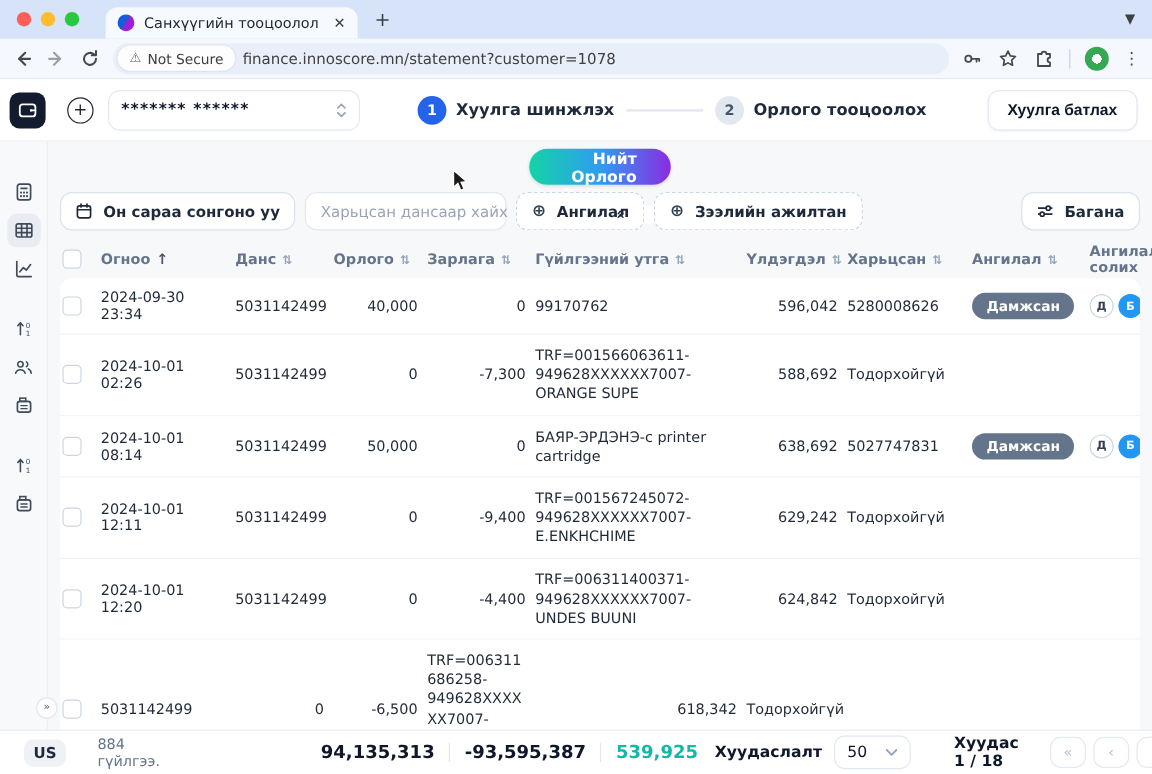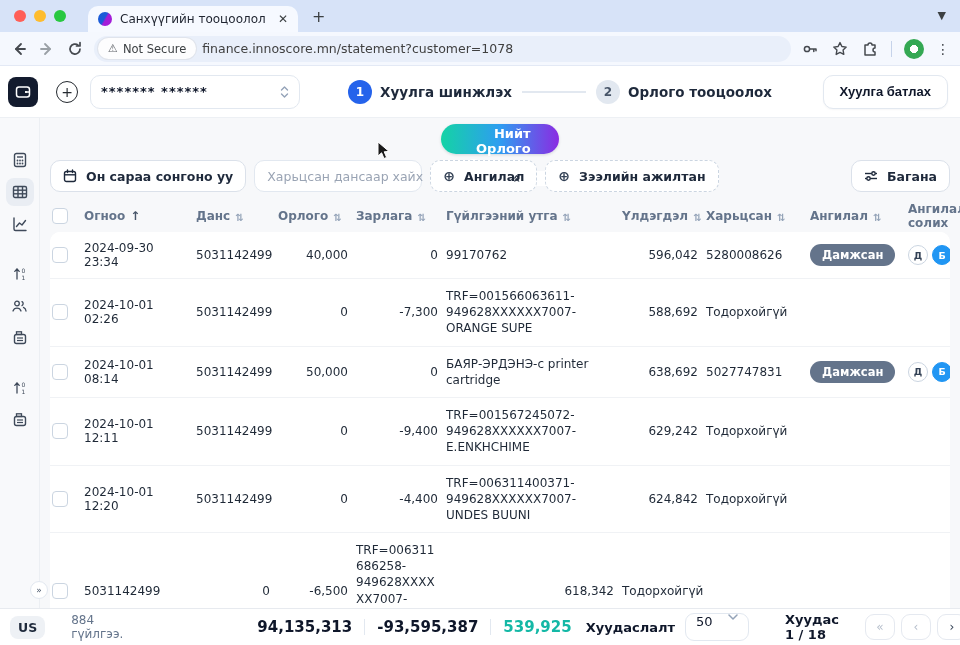--- a/index.html
+++ b/index.html
@@ -77,30 +77,30 @@
   .trow { background:#fff; border-bottom:1px solid #f0f2f5; padding:9px 0; font-size:12px; color:#1f2937; }
   .cb { width:16px; height:16px; border:1.4px solid #cbd5e1; border-radius:4px; background:#fff; display:block; margin-left:2px; }
   .c.num { text-align:right; }
   .c.desc { line-height:1.35; word-break:break-word; }
   .badge { background:#64748b; color:#fff; font-size:11.5px; font-weight:bold; padding:4px 12px; border-radius:12px; display:inline-block; }
   .classes { display:flex; gap:4px; justify-content:flex-end; padding-right:2px; }
   .cls { width:20px; height:20px; border-radius:50%; border:1px solid #cbd5e1; background:#fff; color:#334155; font-size:9.5px; font-weight:bold; display:flex; align-items:center; justify-content:center; }
   .cls.sel { background:#2196f3; border-color:#2196f3; color:#fff; }
 
   
-  .footer { position:absolute; left:0; right:0; bottom:0; height:37px; background:#fff; border-top:1px solid #e7eaef; display:flex; align-items:center; padding:0 10px; gap:14px; z-index:4; }
+  .footer { position:absolute; left:0; right:0; bottom:0; height:37px; background:#fff; border-top:1px solid #e7eaef; display:flex; align-items:center; padding:0 20px; gap:14px; z-index:4; }
   .us-badge { background:#eef1f5; color:#1e293b; font-size:12.5px; font-weight:bold; border-radius:8px; padding:4px 8px; }
   .f-count { font-size:12px; color:#64748b; margin-left:12px; }
   .totals { display:flex; align-items:center; gap:12px; margin-left:120px; }
   .tot { font-size:15px; font-weight:bold; color:#0f172a; }
   .tot.net { color:#14b8a6; }
   .tot-sep { width:1px; height:16px; background:#e2e8f0; }
   .pagesize { display:flex; align-items:center; gap:10px; margin-left:auto; }
   .ps-label { font-size:13px; font-weight:bold; color:#0f172a; }
-  .ps-select { width:64px; height:28px; border:1px solid #e2e8f0; border-radius:9px; display:flex; align-items:flex-start; justify-content:space-between; padding:0 10px; font-size:13px; color:#0f172a; background:#fff; }
+  .ps-select { width:64px; height:28px; border:1px solid #e2e8f0; border-radius:9px; display:flex; align-items:center; justify-content:space-between; padding:0 10px; font-size:13px; color:#0f172a; background:#fff; }
   .page-info { font-size:13px; font-weight:bold; color:#0f172a; margin:0 12px 0 22px; }
   .pager { display:flex; gap:6px; }
   .pg { width:30px; height:26px; border:1px solid #e5e9f0; border-radius:9px; background:#fff; display:flex; align-items:center; justify-content:center; font-size:12px; color:#334155; }
   .pg.dis { color:#b6bfcc; }
 
   .cursor { position:absolute; left:376px; top:141px; z-index:50; pointer-events:none; }
   svg { display:block; }
 </style>
 </head>
 <body>

